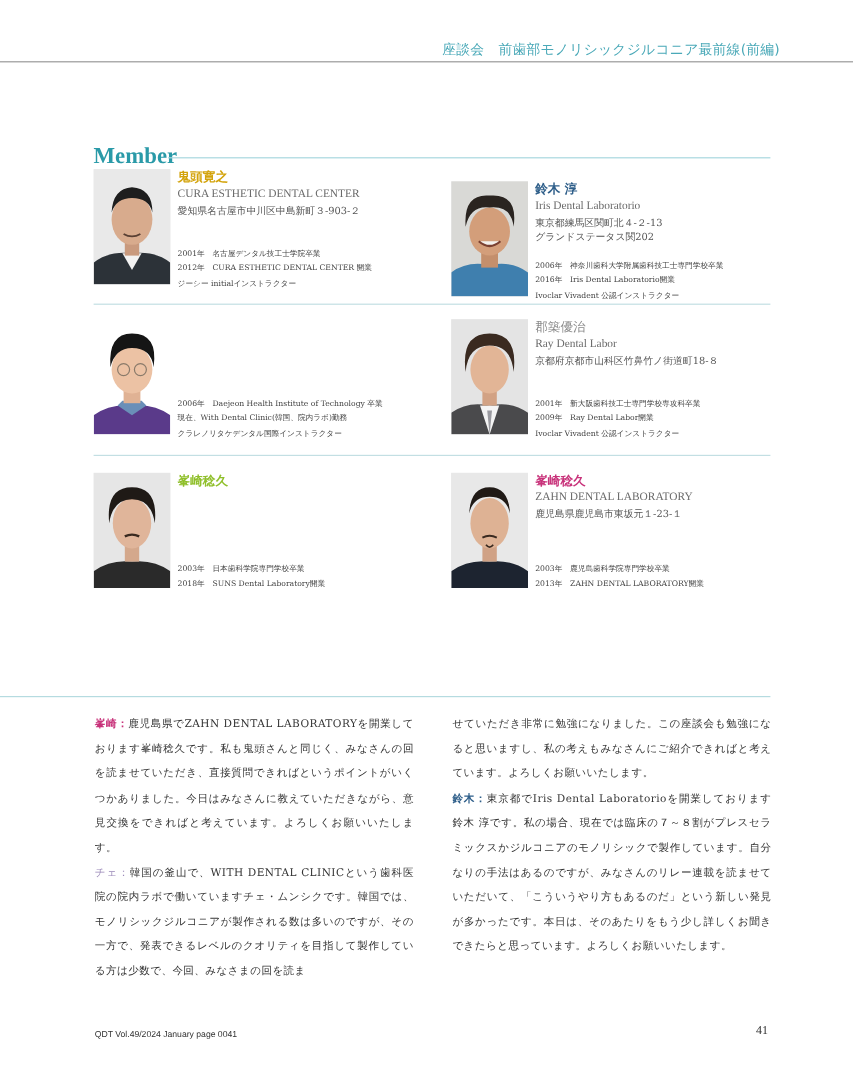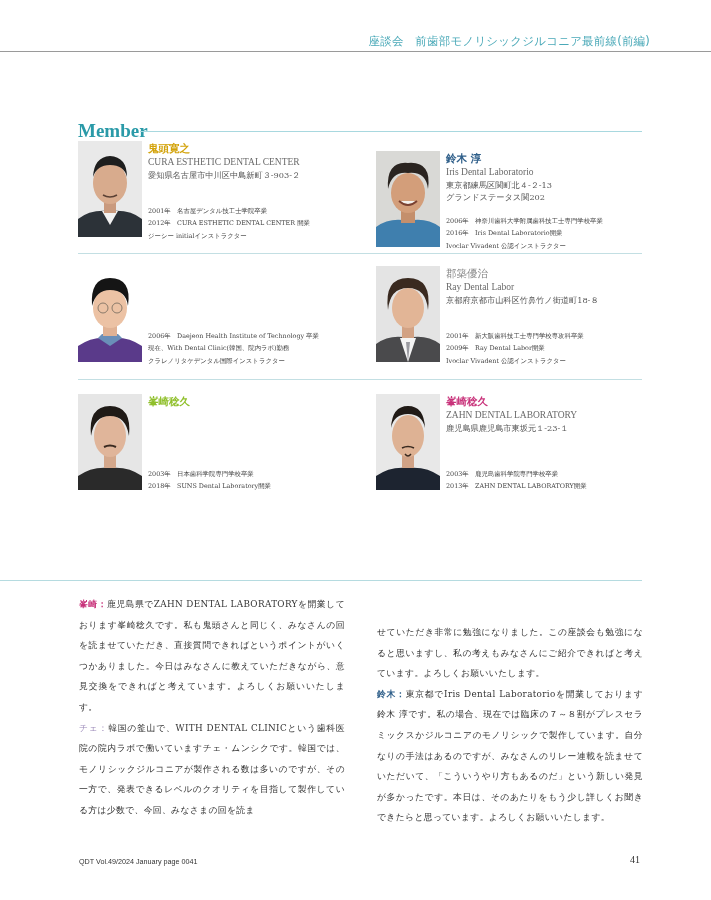--- a/index.html
+++ b/index.html
@@ -43,21 +43,21 @@
     .text-rule {
       position: absolute; top: 580px; left: 0; width: 642px; height: 1px;
       background: #b5dbe0;
     }
     .col {
       position: absolute; top: 594px; width: 266px;
       font-size: 8.8px; line-height: 20.6px; color: #333; text-align: justify;
       letter-spacing: 0.35px;
     }
     .col-left { left: 79px; }
-    .col-right { left: 377px; margin-top: 28px; }
+    .col-right { left: 377px; }
     .speaker { font-weight: bold; }
 
     .footer-left {
       position: absolute; top: 857px; left: 79px;
       font-family: "Liberation Sans", "DejaVu Sans", sans-serif; font-size: 7.2px; color: #333;
     }
     .footer-right {
       position: absolute; top: 854px; left: 630px;
       font-family: "Liberation Serif", serif; font-size: 10px; color: #333;
     }

